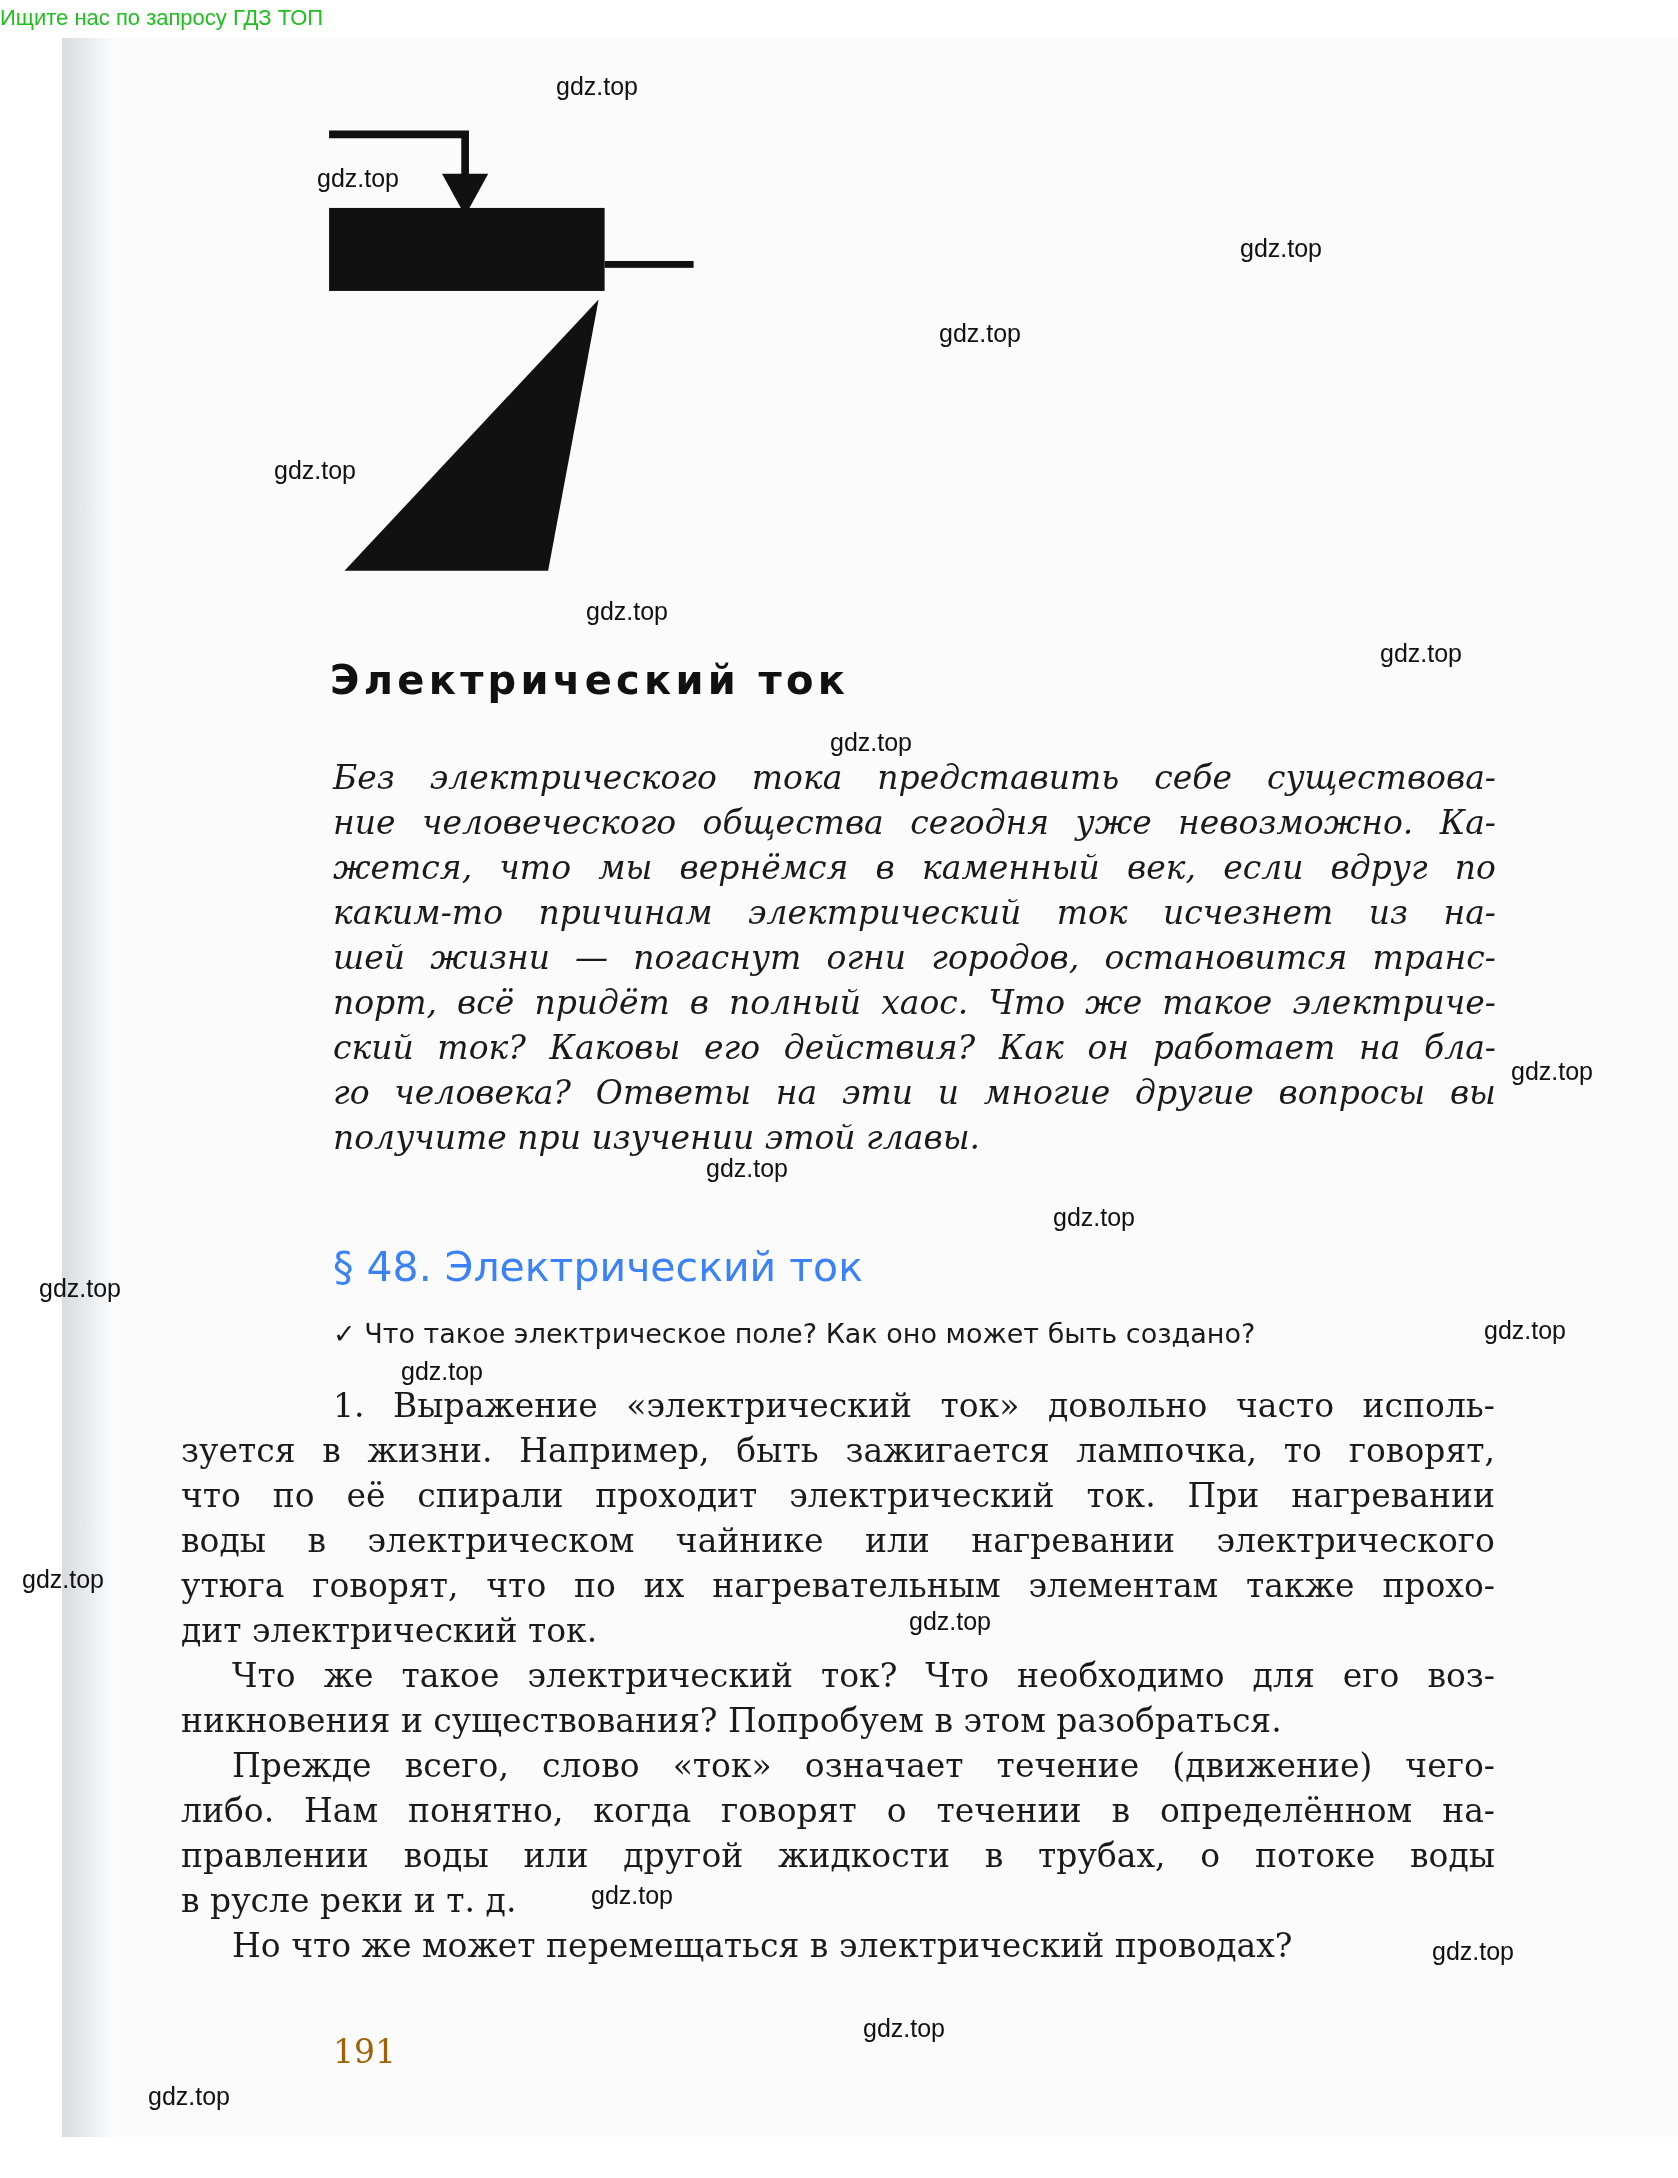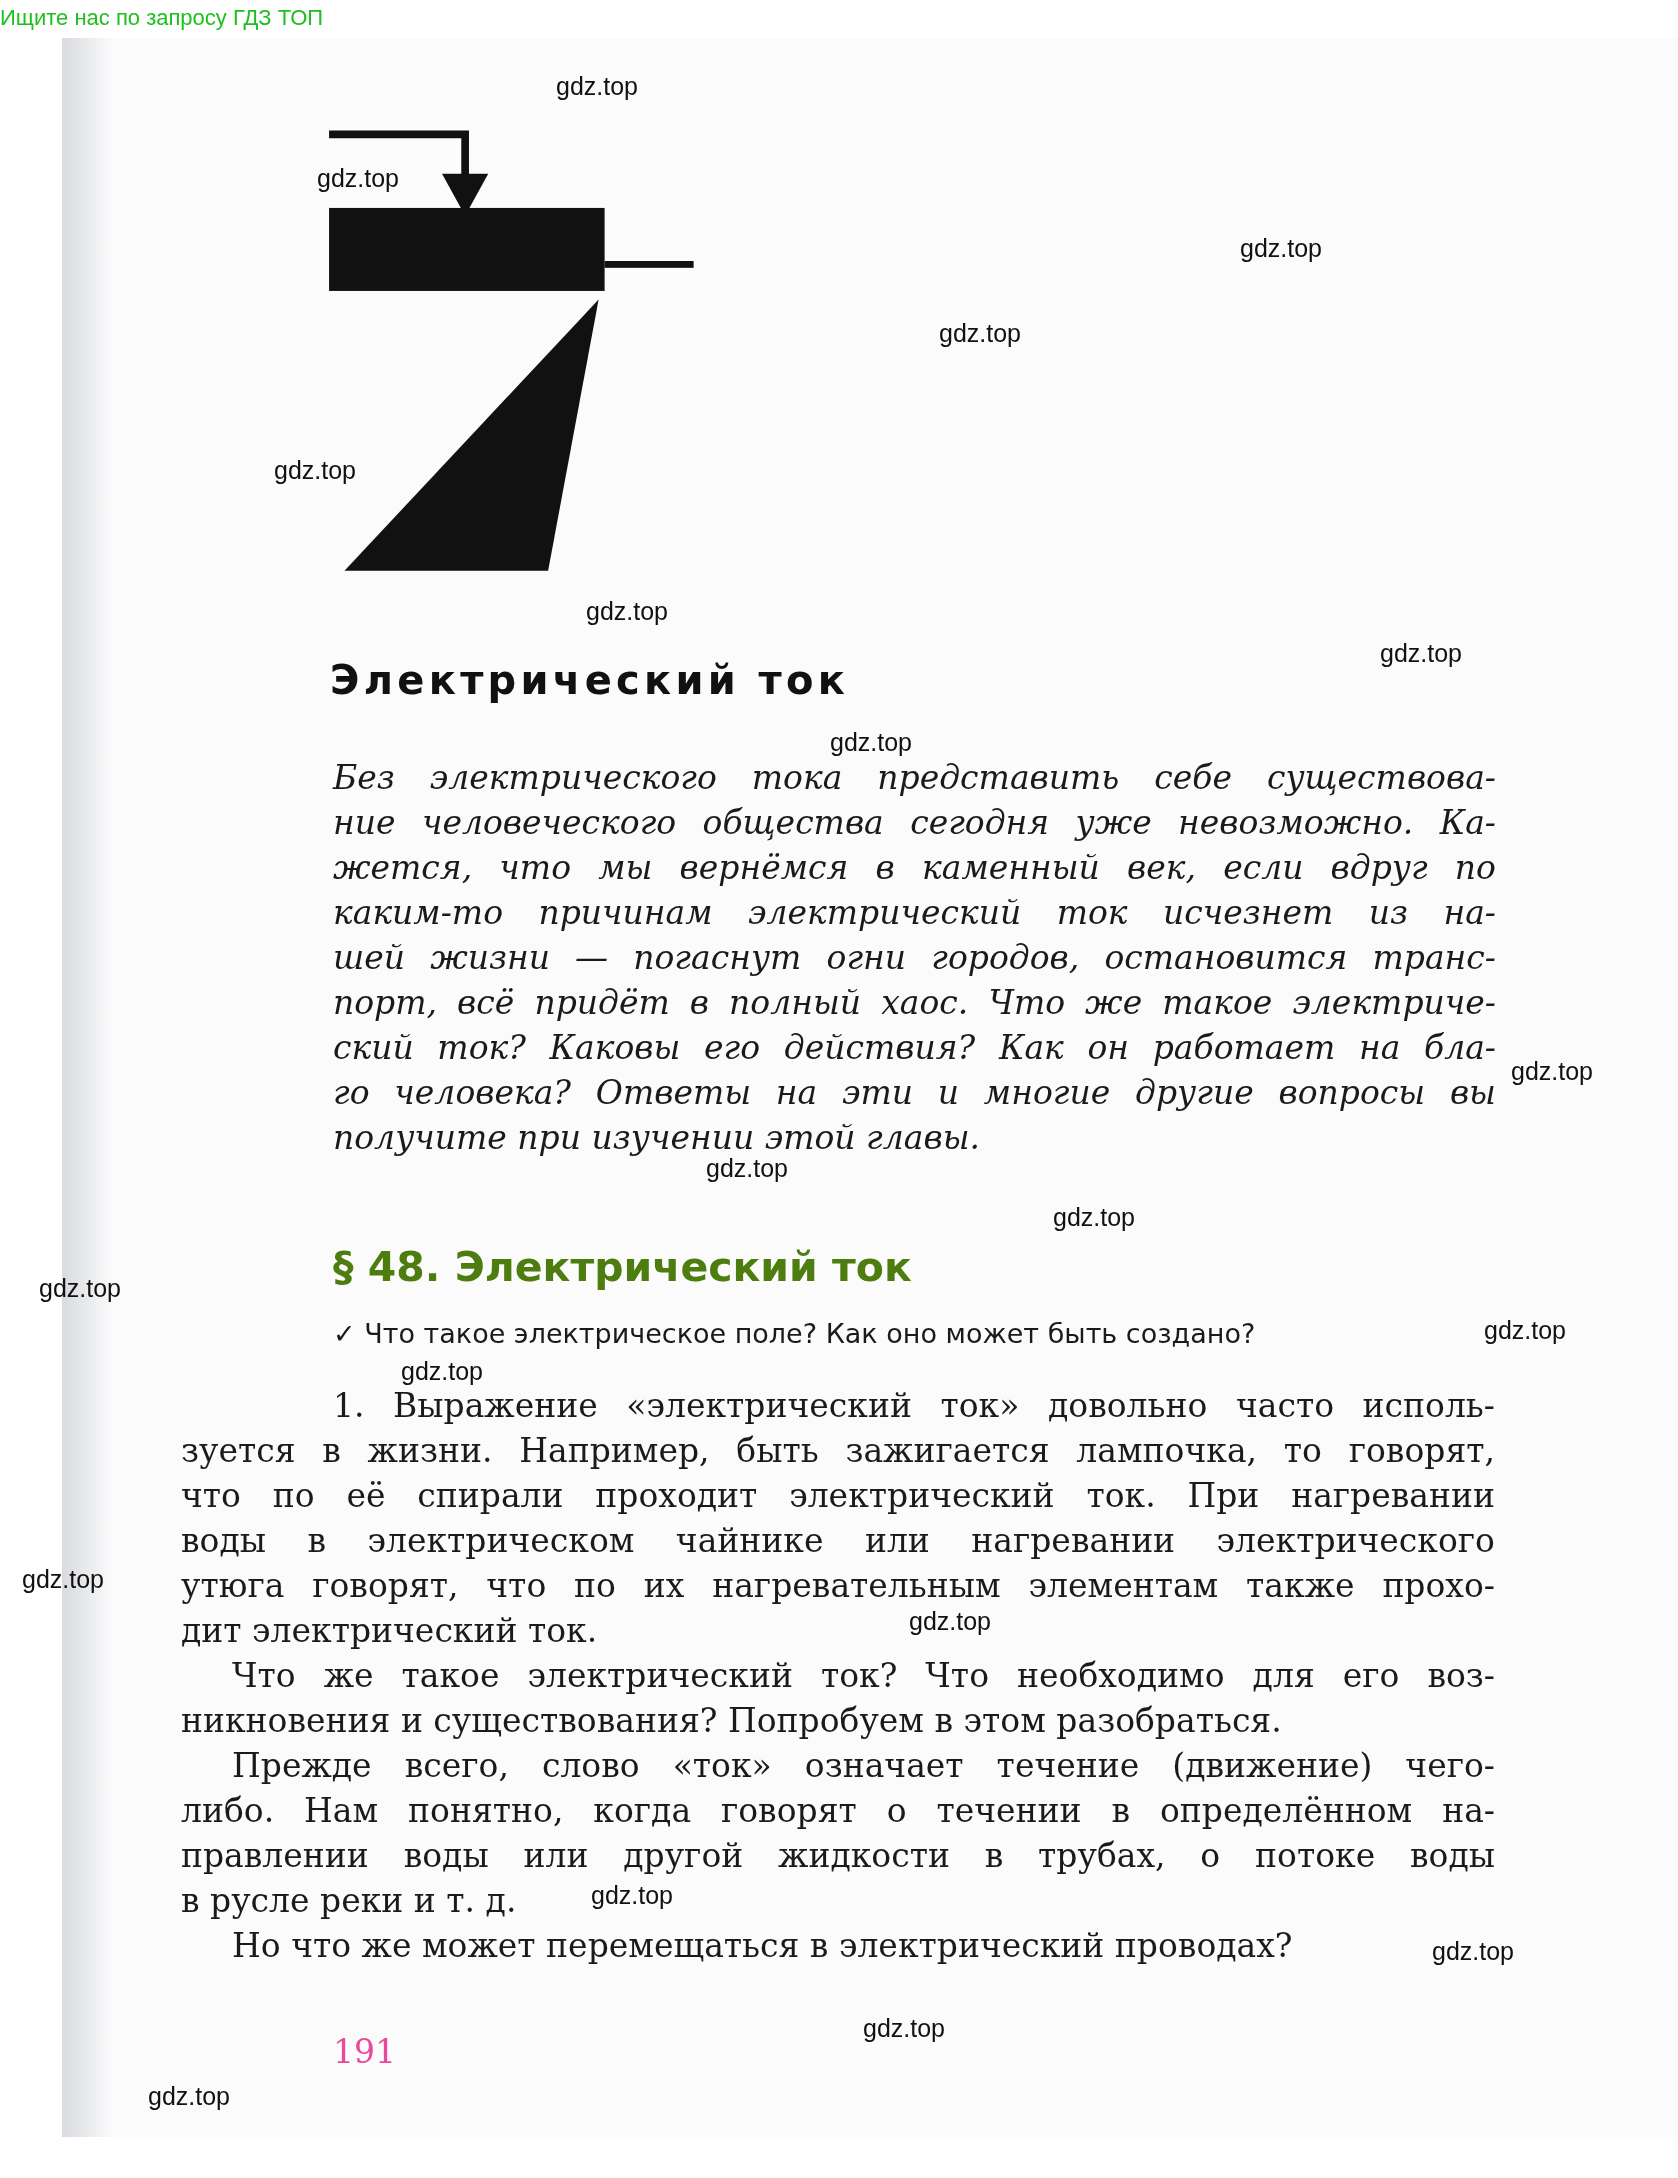--- a/index.html
+++ b/index.html
@@ -5,28 +5,28 @@
   html, body { margin:0; padding:0; }
   body { width:1679px; height:2179px; position:relative; background:#ffffff; overflow:hidden; font-family:"DejaVu Serif", serif; }
   .banner { position:absolute; top:5.1px; left:0; width:1679px; font-family:"Liberation Sans", sans-serif; font-size:22px; color:#1fbf1f; }
   .page { position:absolute; left:62px; top:38px; width:1617px; height:2099px; background:#fbfbfc; }
   .spine { position:absolute; left:62px; top:38px; width:51px; height:2099px; background:linear-gradient(to right,#d9dadd,#eceef0 60%,#fbfbfc); }
   .icon { position:absolute; left:0; top:0; }
   .big-title { position:absolute; left:330px; top:657px; font-family:"DejaVu Sans", sans-serif; font-weight:bold; font-size:40px; letter-spacing:4.3px; color:#111; white-space:nowrap; }
   .intro { position:absolute; left:333px; top:755px; width:1163px; font-family:"DejaVu Serif", serif; font-style:italic; font-size:33px; line-height:45px; color:#1a1a1a; }
   .intro div { white-space:nowrap; text-align:justify; text-align-last:justify; }
   .intro div.last { text-align-last:left; }
-  .sec-title { position:absolute; left:333px; top:1243px; font-family:"DejaVu Sans", sans-serif; font-size:41px; font-weight:bold; color:#4d7c0f; white-space:nowrap; }
+  .sec-title { position:absolute; left:333px; top:1243px; font-family:"DejaVu Sans", sans-serif; font-size:41px; font-weight:normal; color:#3b82f6; white-space:nowrap; }
   .question { position:absolute; left:333px; top:1318px; font-family:"DejaVu Sans", sans-serif; font-size:27px; color:#1a1a1a; white-space:nowrap; }
   .body { position:absolute; left:181px; top:1383px; width:1314px; font-family:"DejaVu Serif", serif; font-size:33px; line-height:45px; color:#1a1a1a; }
   .body .ln { white-space:nowrap; text-align:justify; text-align-last:justify; }
   .body .ln.last { text-align-last:left; }
   .body .ln.ind1 { padding-left:152px; }
   .body .ln.ind2 { padding-left:51px; }
-  .pagenum { position:absolute; left:333px; top:2032px; font-family:"DejaVu Serif", serif; font-size:33px; color:#ec4899; }
+  .pagenum { position:absolute; left:333px; top:2032px; font-family:"DejaVu Serif", serif; font-size:33px; color:#a16207; }
   .wm { position:absolute; font-family:"Liberation Sans", sans-serif; font-size:25px; color:#111; white-space:nowrap; }
   .footer { position:absolute; top:2140px; left:0; width:1679px; text-align:center; font-family:"Liberation Sans", sans-serif; font-size:22px; color:#5a1a9a;margin-top:48px; }
 </style>
 </head>
 <body>
 
 <div class="banner">Ищите нас по запросу ГДЗ ТОП</div>
 
 <div class="page"></div>
 <div class="spine"></div>

